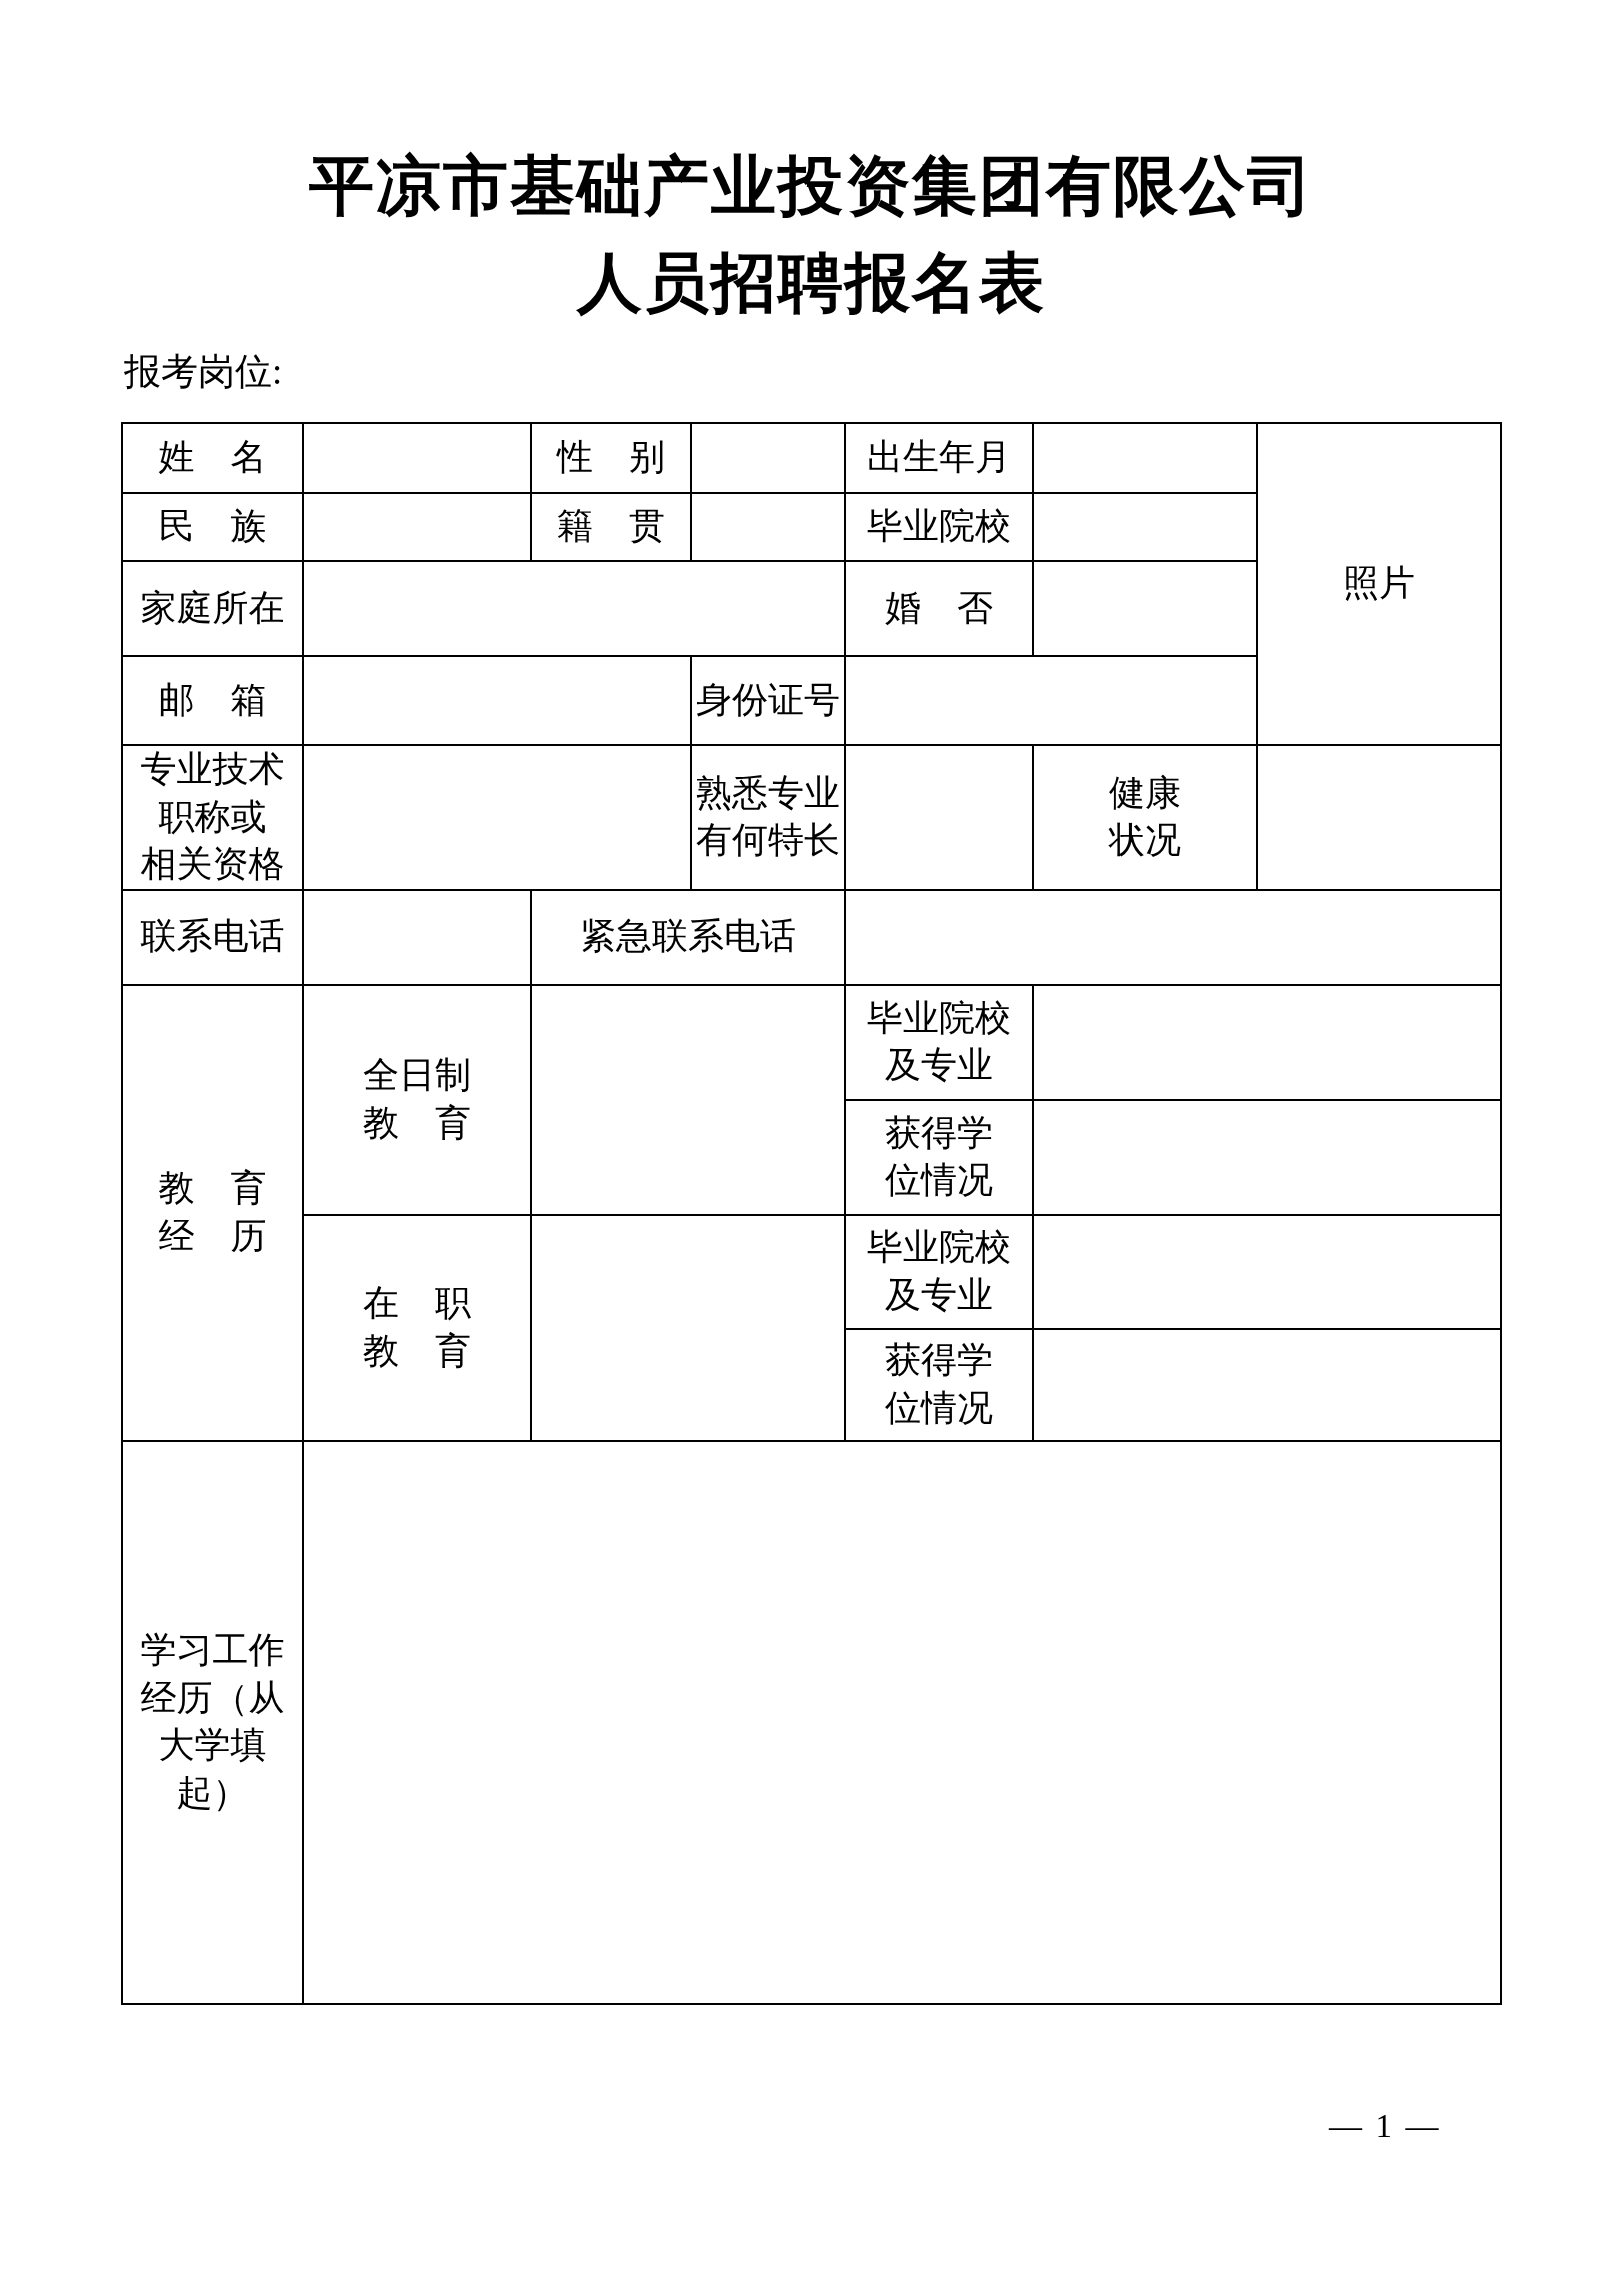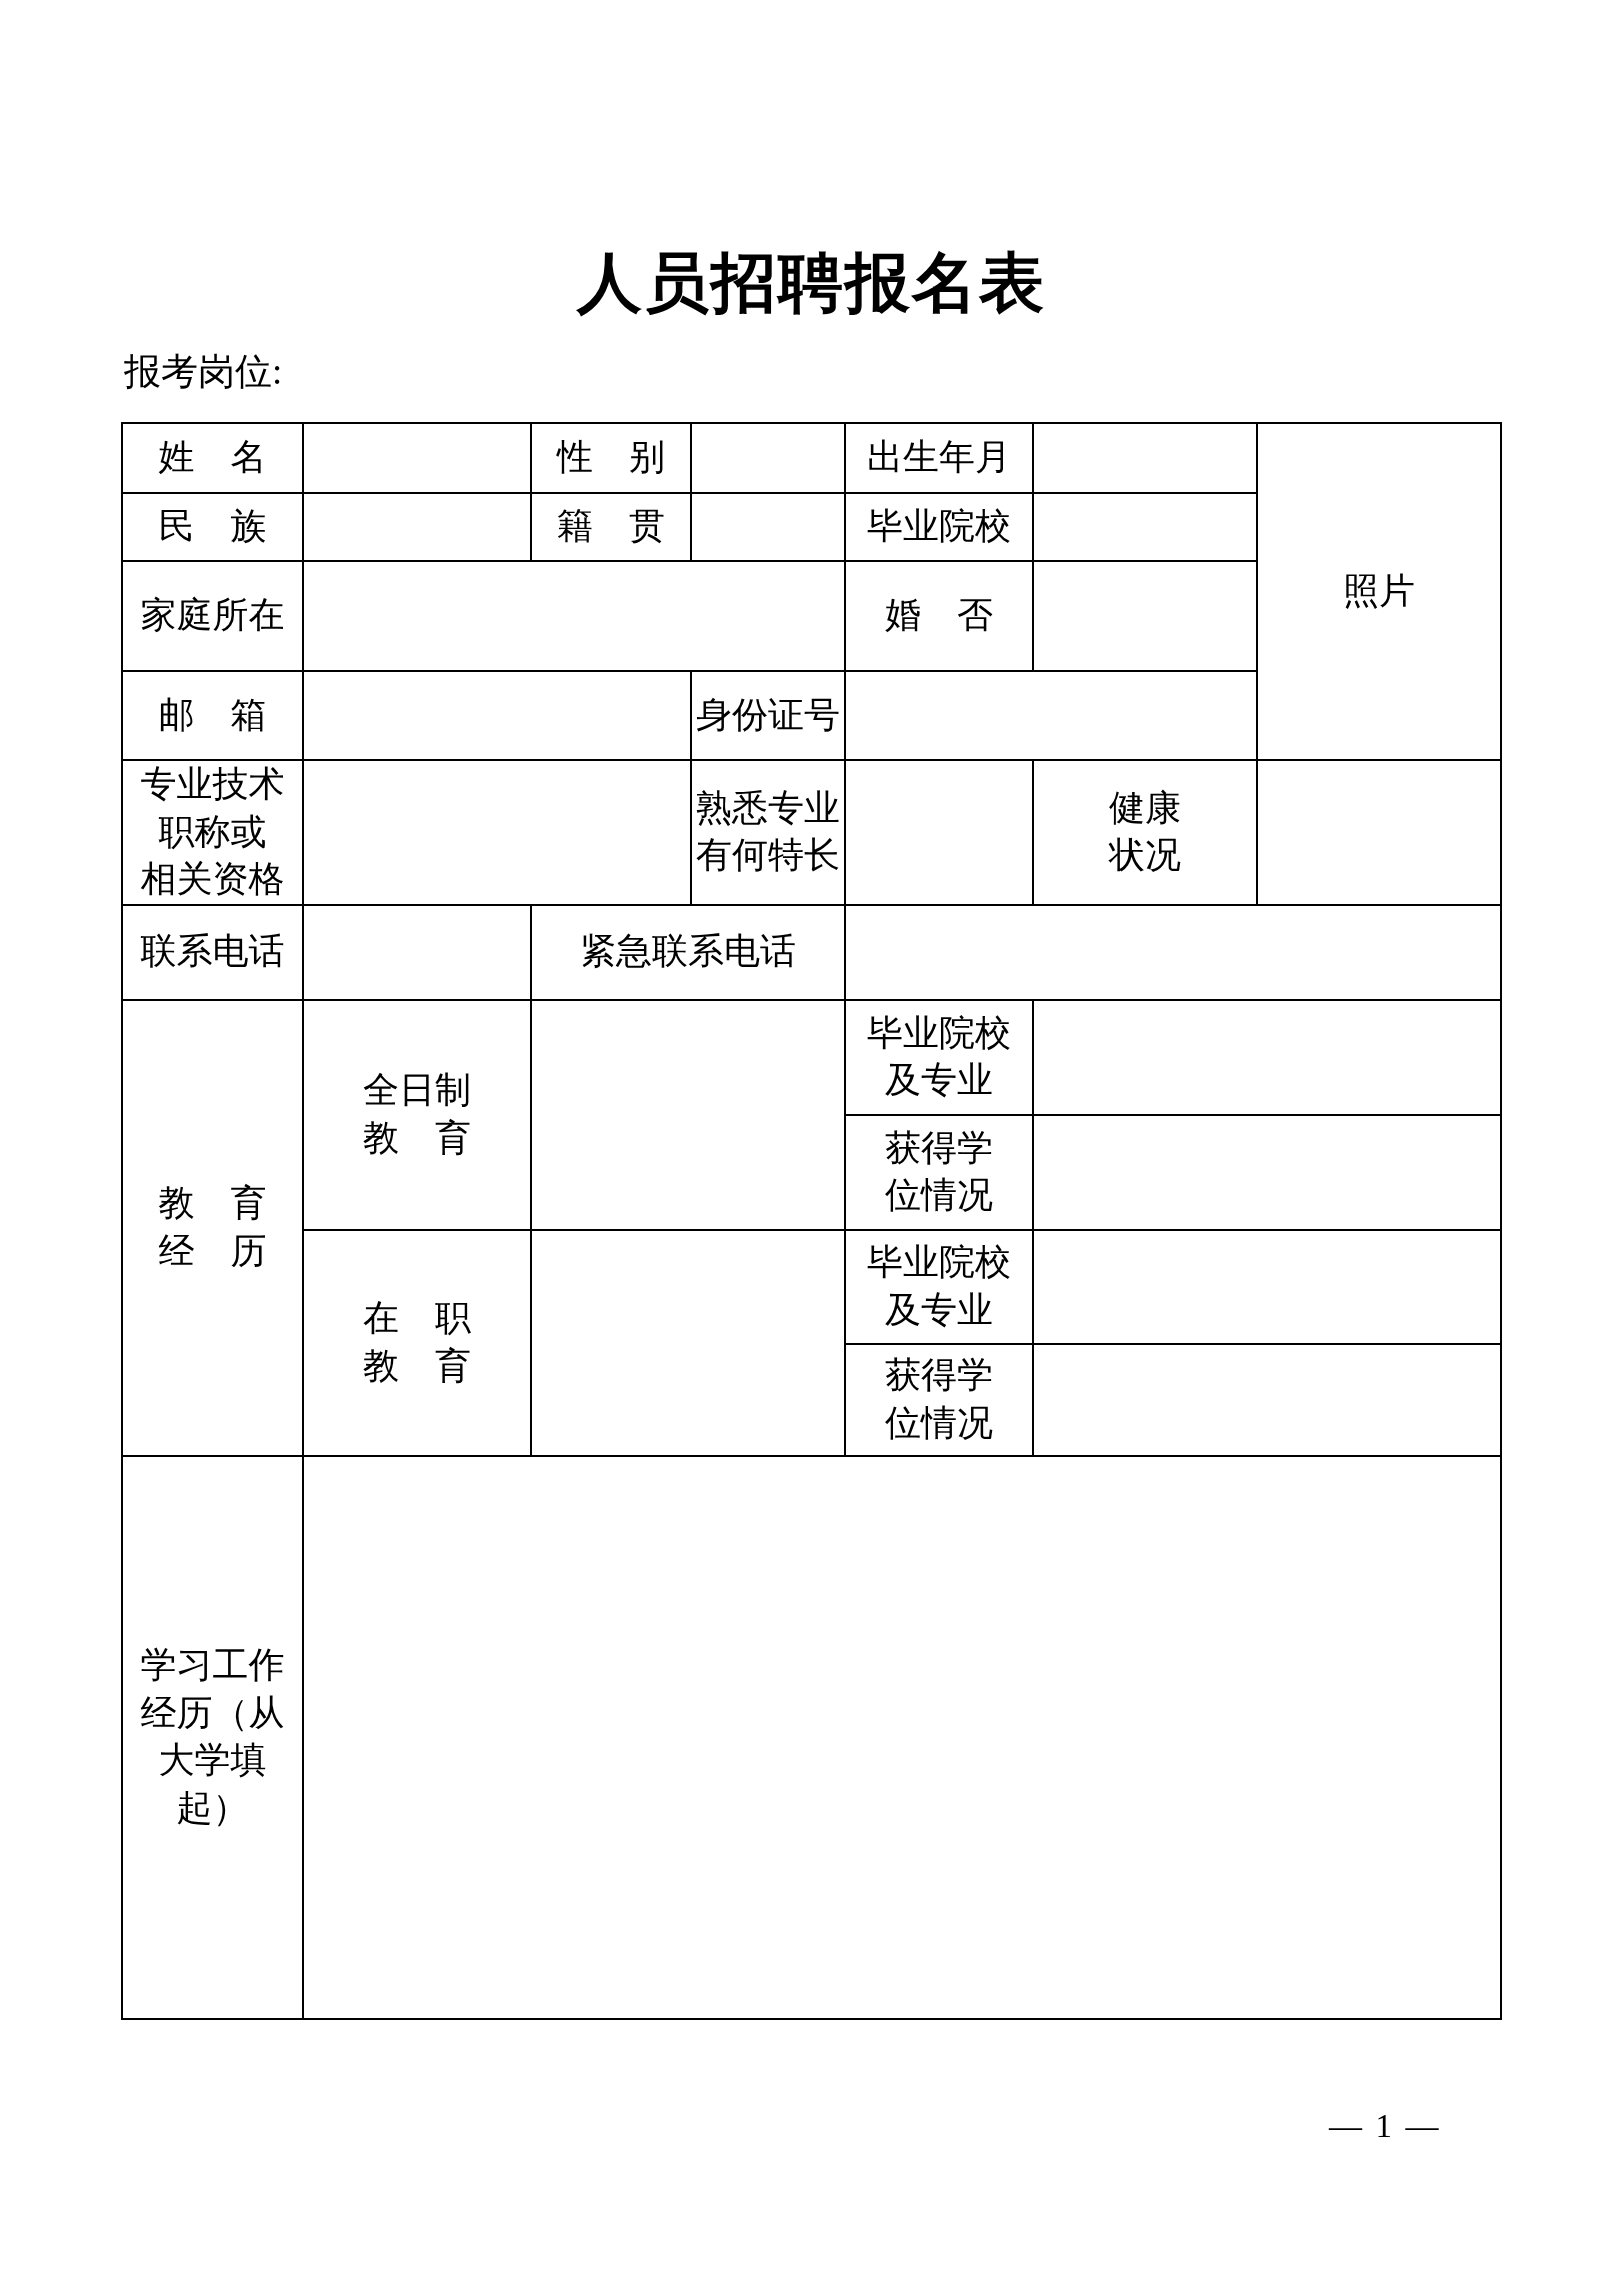--- a/index.html
+++ b/index.html
@@ -64,20 +64,21 @@
     font-size: 33px;
     letter-spacing: 2.6px;
     white-space: nowrap;
   }
 </style>
 </head>
 <body>
 
 <div class="page">
 
+  <div class="title-line title-line1">平凉市基础产业投资集团有限公司</div>
   <div class="title-line title-line2">人员招聘报名表</div>
 
   <div class="position-label">报考岗位:</div>
 
   <table class="form">
     <colgroup>
       <col style="width:181px">
       <col style="width:228px">
       <col style="width:160px">
       <col style="width:154px">
@@ -96,21 +97,21 @@
       <td rowspan="4">照片</td>
     </tr>
     <tr style="height:68px">
       <td>民　族</td>
       <td></td>
       <td>籍　贯</td>
       <td></td>
       <td>毕业院校</td>
       <td></td>
     </tr>
-    <tr style="height:110px">
+    <tr style="height:95px">
       <td>家庭所在</td>
       <td colspan="3"></td>
       <td>婚　否</td>
       <td></td>
     </tr>
     <tr style="height:89px">
       <td>邮　箱</td>
       <td colspan="2"></td>
       <td>身份证号</td>
       <td colspan="2"></td>

